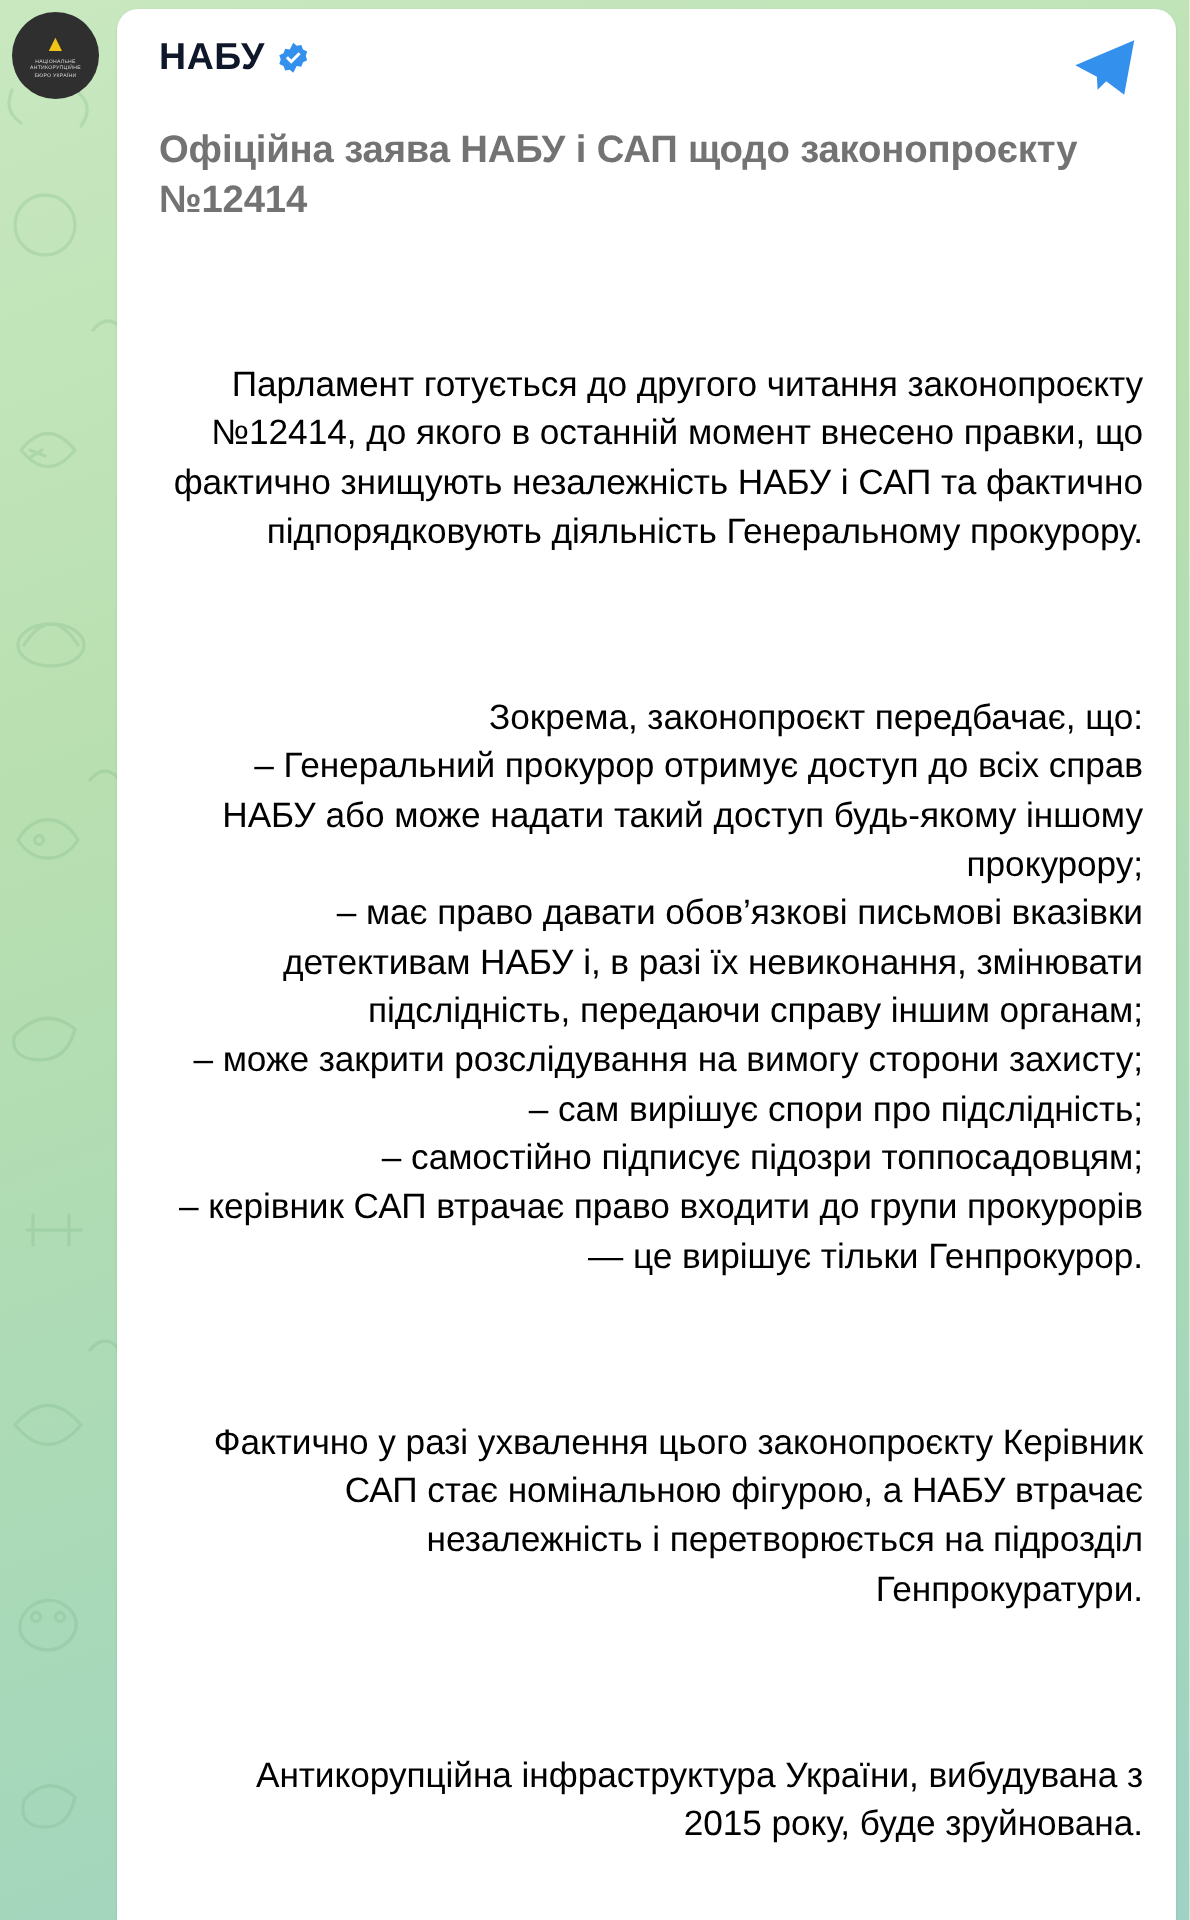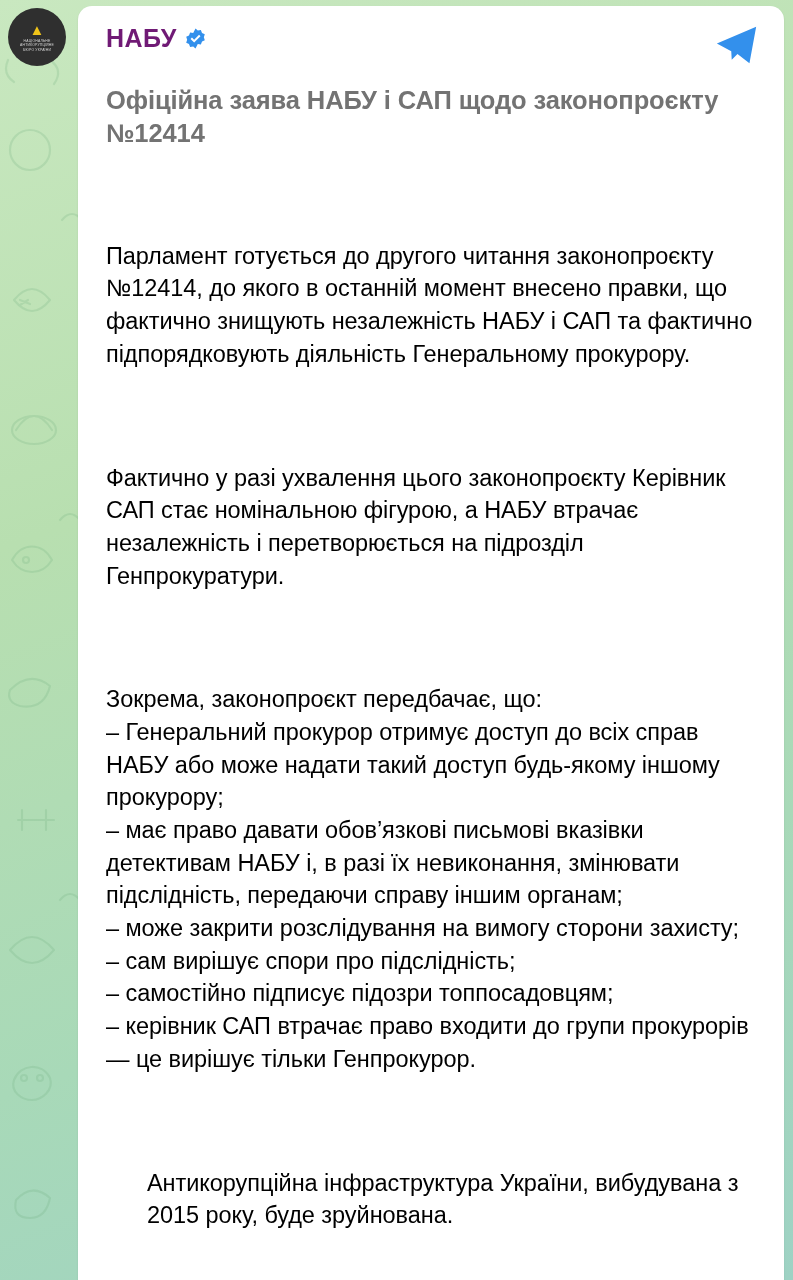--- a/index.html
+++ b/index.html
@@ -65,21 +65,21 @@
     display: flex;
     align-items: flex-start;
     justify-content: space-between;
   }
   .channel-name-row {
     display: flex;
     align-items: center;
     gap: 7px;
   }
   .channel-name {
-    color: #701a75;
+    color: #0f172a;
     font-size: 25px;
     font-weight: bold;
     letter-spacing: .4px;
   }
   .verified {
     width: 23px; height: 23px;
     flex: 0 0 auto;
   }
   .tg-logo {
     width: 46px; height: 46px;
@@ -96,21 +96,21 @@
     letter-spacing: -0.1px;
   }
   .post-body {
     font-size: 23.5px;
     color: #000;
     line-height: 1.39;
     margin-top: 24px;
     white-space: pre-wrap;
     letter-spacing: -0.05px;
   }
-  .post-body .para { margin: 0 0 26px 0; }
+  .post-body .para { margin: 0 0 26px 0; text-align: right; }
   .post-body .para:last-child { margin-bottom: 0; margin-left: 41px; }
 </style>
 </head>
 <body>
 
 <div class="doodles">
   <svg viewBox="0 0 793 1280" xmlns="http://www.w3.org/2000/svg" fill="none" stroke="#6fae7e" stroke-width="2.2" stroke-linecap="round" stroke-linejoin="round">
 
     <circle cx="30" cy="150" r="20"></circle>
     <path d="M14 300 q18 -22 36 0 q-18 22 -36 0z"></path>
@@ -159,25 +159,25 @@
         <path fill="#3390ec" d="M3 22.5L44 5 37 43 24.5 33.5 18.5 39.5 18 30.5z"></path>
         <path fill="#ffffff" opacity="0.0" d="M18 30.5L37 12 20 29z"></path>
       </svg>
     </span>
   </div>
 
   <div class="post-title">Офіційна заява НАБУ і САП щодо законопроєкту №12414</div>
 
   <div class="post-body">
     <div class="para">Парламент готується до другого читання законопроєкту №12414, до якого в останній момент внесено правки, що фактично знищують незалежність НАБУ і САП та фактично підпорядковують діяльність Генеральному прокурору.</div>
-    <div class="para">Фактично у разі ухвалення цього законопроєкту Керівник САП стає номінальною фігурою, а НАБУ втрачає незалежність і перетворюється на підрозділ Генпрокуратури.</div>
     <div class="para">Зокрема, законопроєкт передбачає, що:
 – Генеральний прокурор отримує доступ до всіх справ НАБУ або може надати такий доступ будь-якому іншому прокурору;
 – має право давати обов’язкові письмові вказівки детективам НАБУ і, в разі їх невиконання, змінювати підслідність, передаючи справу іншим органам;
 – може закрити розслідування на вимогу сторони захисту;
 – сам вирішує спори про підслідність;
 – самостійно підписує підозри топпосадовцям;
 – керівник САП втрачає право входити до групи прокурорів — це вирішує тільки Генпрокурор.</div>
+    <div class="para">Фактично у разі ухвалення цього законопроєкту Керівник САП стає номінальною фігурою, а НАБУ втрачає незалежність і перетворюється на підрозділ Генпрокуратури.</div>
     <div class="para">Антикорупційна інфраструктура України, вибудувана з 2015 року, буде зруйнована.</div>
     
   </div>
 
 </div>
 
 </body></html>

